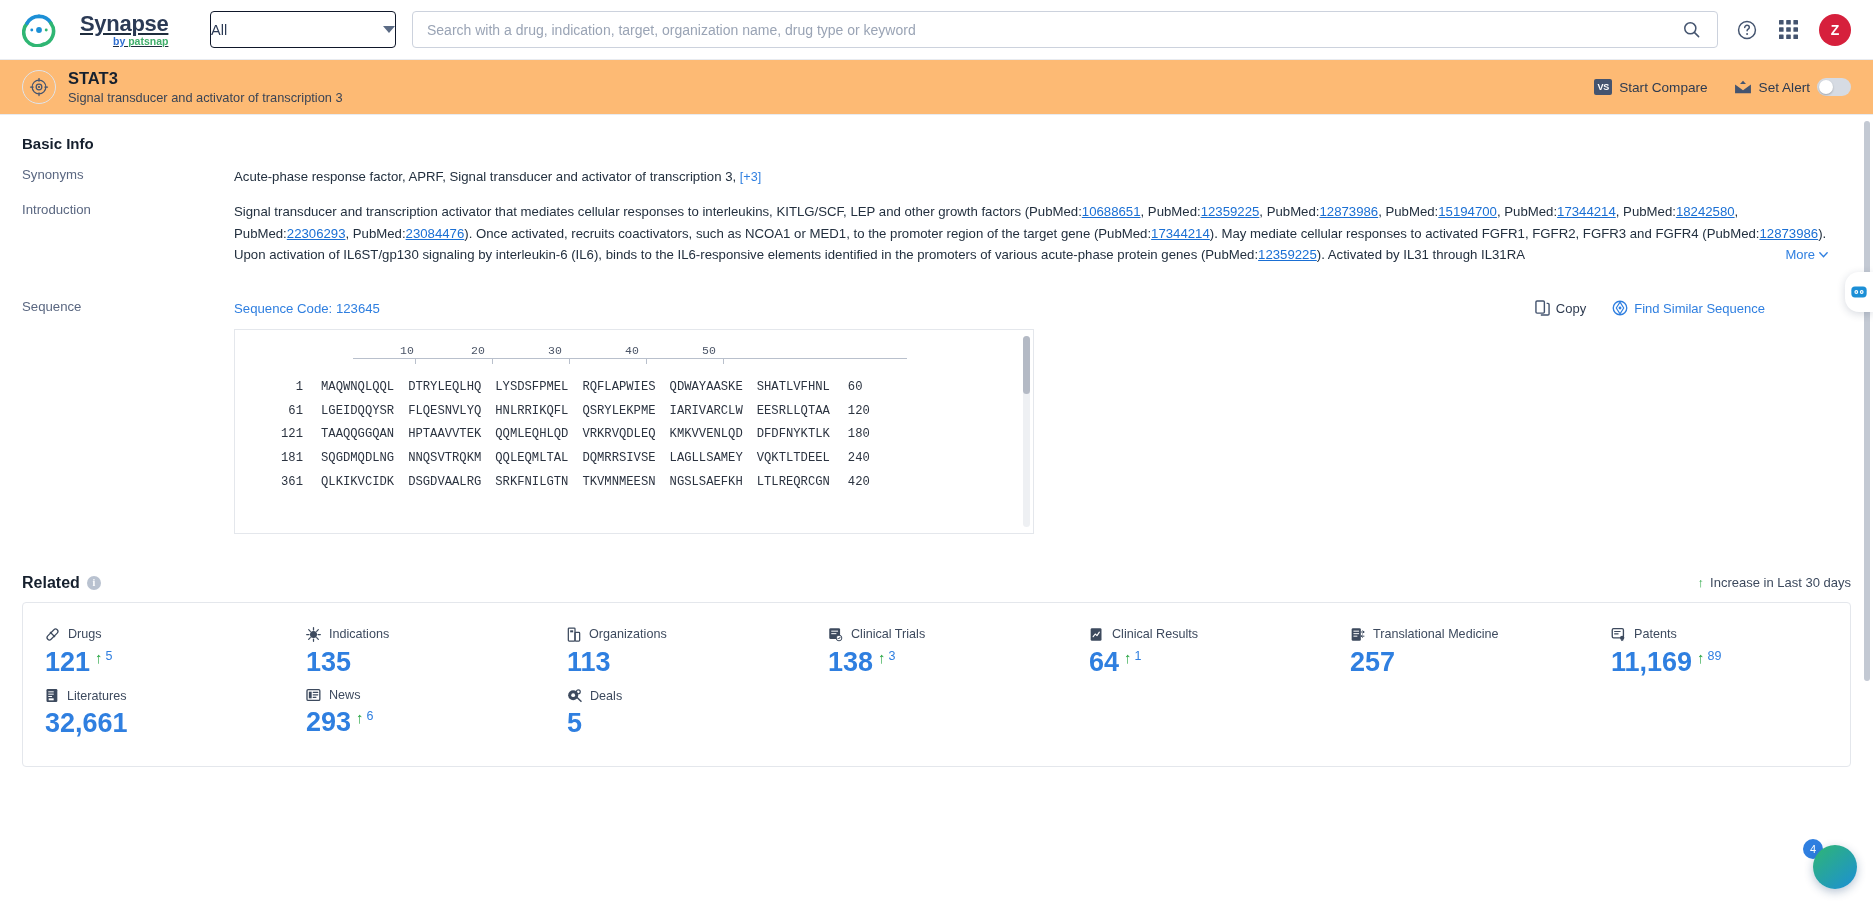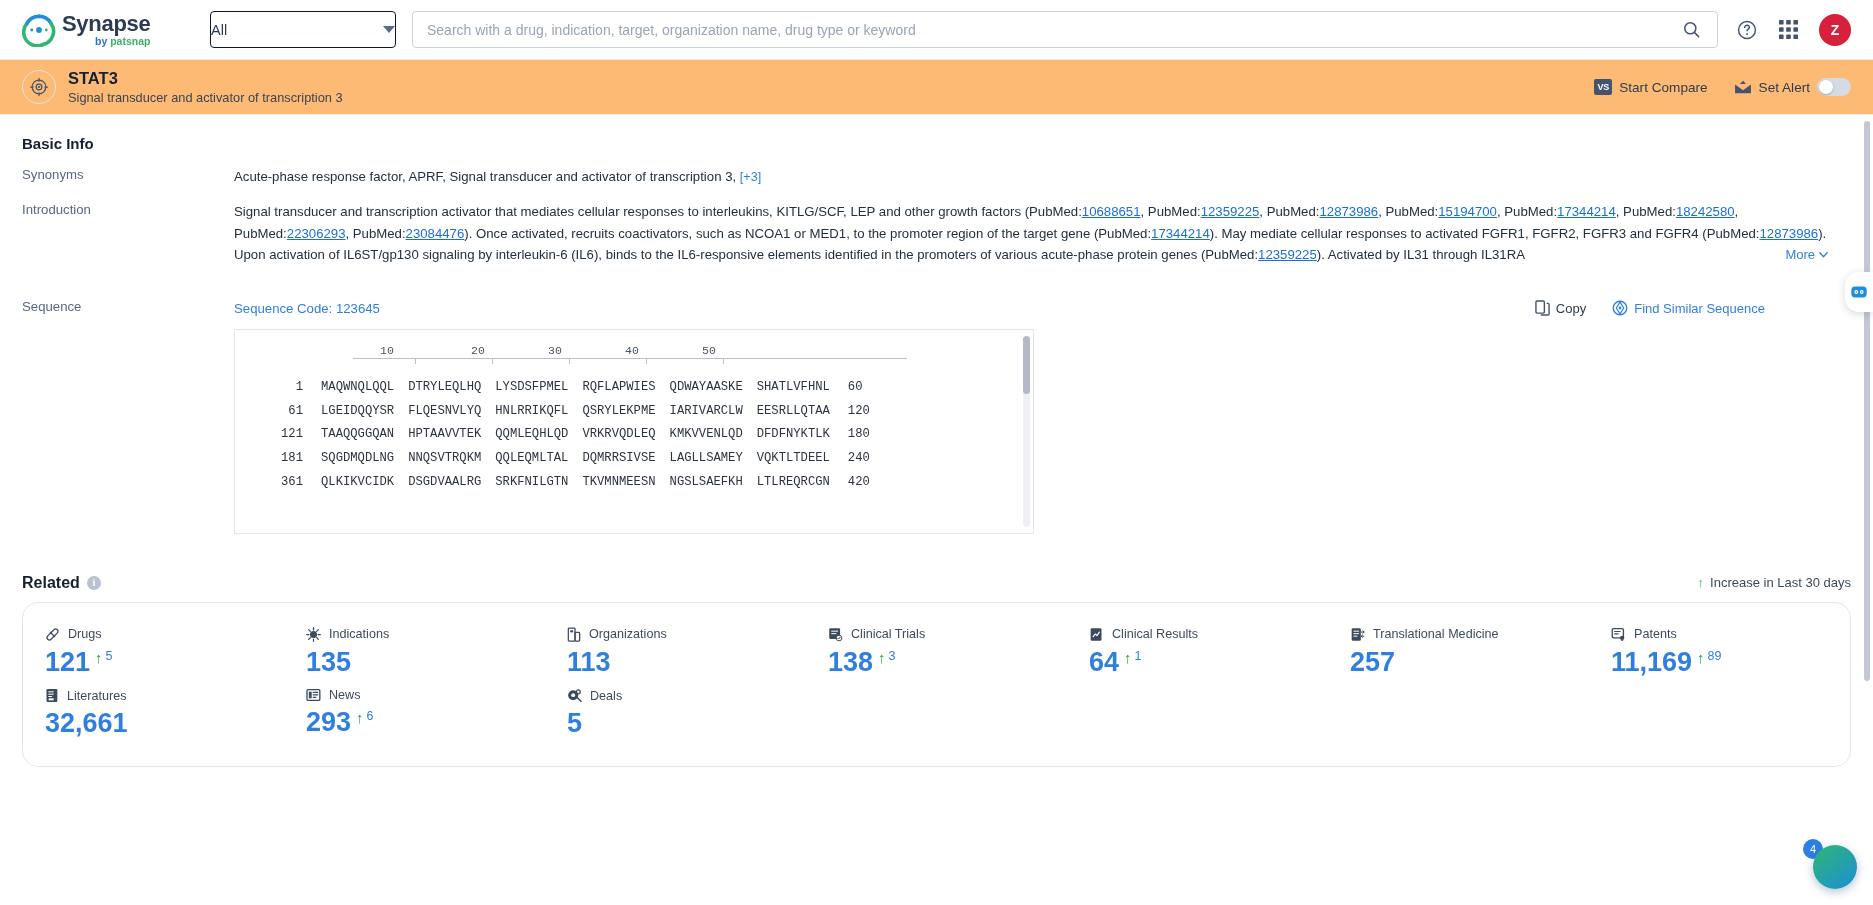--- a/index.html
+++ b/index.html
@@ -15,21 +15,21 @@
   
   .topbar {
     height: 60px;
     display: flex;
     align-items: center;
     background: #fff;
     border-bottom: 1px solid #e8ebf0;
     padding: 0 22px;
     gap: 0;
   }
-  .logo-wrap { display: flex; align-items: center; gap: 6px; width: 160px; flex: none; }
+  .logo-wrap { display: flex; align-items: center; gap: 24px; width: 160px; flex: none; text-decoration: underline; }
   .logo-mark { width: 34px; height: 34px; flex: none; }
   .logo-text { line-height: 1; }
   .logo-title {
     font-size: 22px; font-weight: 600; color: #2b3a55; letter-spacing: -0.3px;
     display: block;
   }
   .logo-sub { font-size: 10.5px; font-weight: 700; color: #3fae6a; display:block; margin-top:1px; text-align:right;}
   .logo-sub .b { color:#2f6fd0; }
 
   .scope-select {
@@ -151,21 +151,21 @@
   .related-title { font-size:16px; font-weight:700; color:#16202e; }
   .info-dot {
     width:14px;height:14px;border-radius:50%;background:#b9c2d0;color:#fff;
     font-size:10px; font-weight:700; display:flex;align-items:center;justify-content:center;
     margin-left:7px; cursor:pointer; font-family:"Liberation Serif", serif;
   }
   .increase-note { margin-left:auto; display:flex; align-items:center; gap:6px; font-size:13px; color:#3d4a5e;}
   .up-arrow { color:#2aa745; font-size:13px; line-height:1; }
 
   .related-card {
-    border:1px solid #e4e7ec; border-radius:16px; background:#fff;
+    border:1px solid #e4e7ec; border-radius:4px; background:#fff;
     padding: 18px 0 22px 0;
   }
   .rel-grid { display:grid; grid-template-columns: repeat(7, 1fr); }
   .rel-item { padding: 6px 18px 6px 22px; }
   .rel-label { display:flex; align-items:center; gap:8px; font-size:12.6px; color:#3d4a5e; }
   .rel-value {
     margin-top: 6px; font-size: 27px; font-weight: 600; color:#2f7fe0;
     display:flex; align-items:flex-start; gap: 5px; line-height:1.05;
   }
   .rel-delta { display:flex; align-items:flex-start; gap:3px; margin-top:2px;}
@@ -341,21 +341,21 @@
             </svg>
             <span>Find Similar Sequence</span>
           </span>
         </div>
       </div>
 
       <div class="seq-box">
         <div class="seq-inner">
           <div class="ruler">
             <div class="nums" id="ruler-nums">
-                <span style="left: 41px;">10</span>
+                <span style="left: 61px;">10</span>
                 <span style="left: 132px;">20</span>
                 <span style="left: 209px;">30</span>
                 <span style="left: 286px;">40</span>
                 <span style="left: 363px;">50</span>
               </div>
             <div class="line" id="ruler-line">
                 <i style="left: 62px;"></i>
                 <i style="left: 139px;"></i>
                 <i style="left: 216px;"></i>
                 <i style="left: 293px;"></i>

